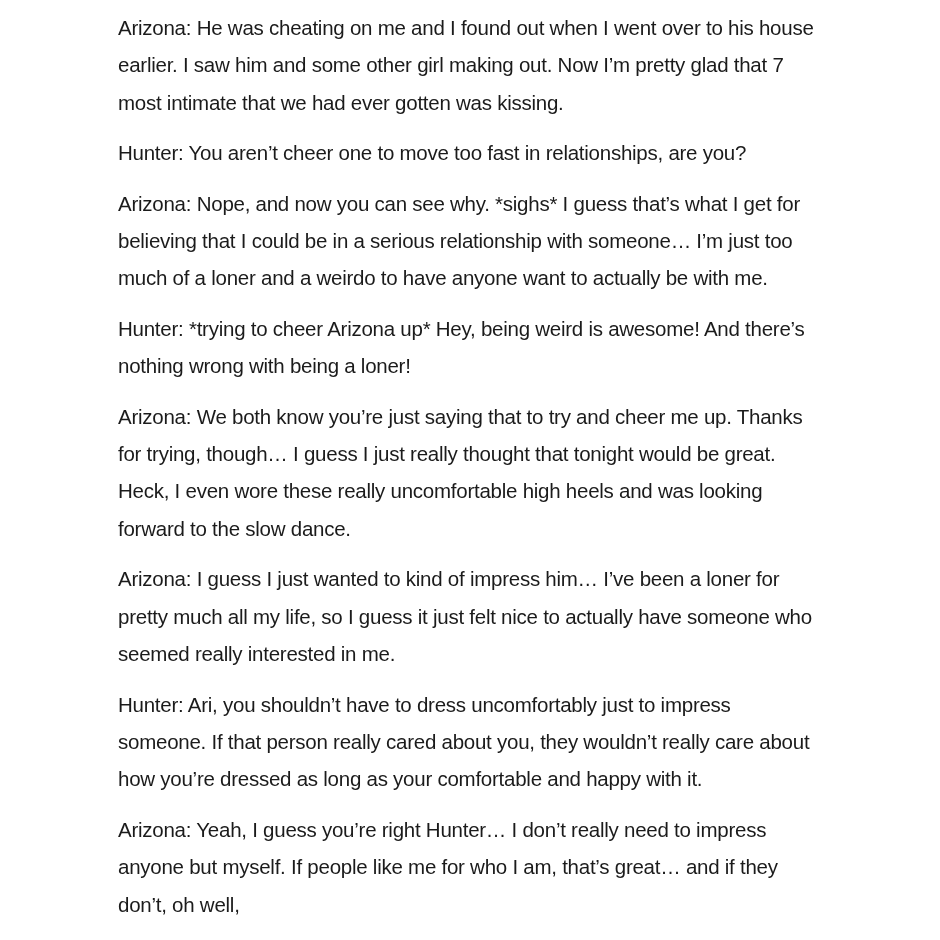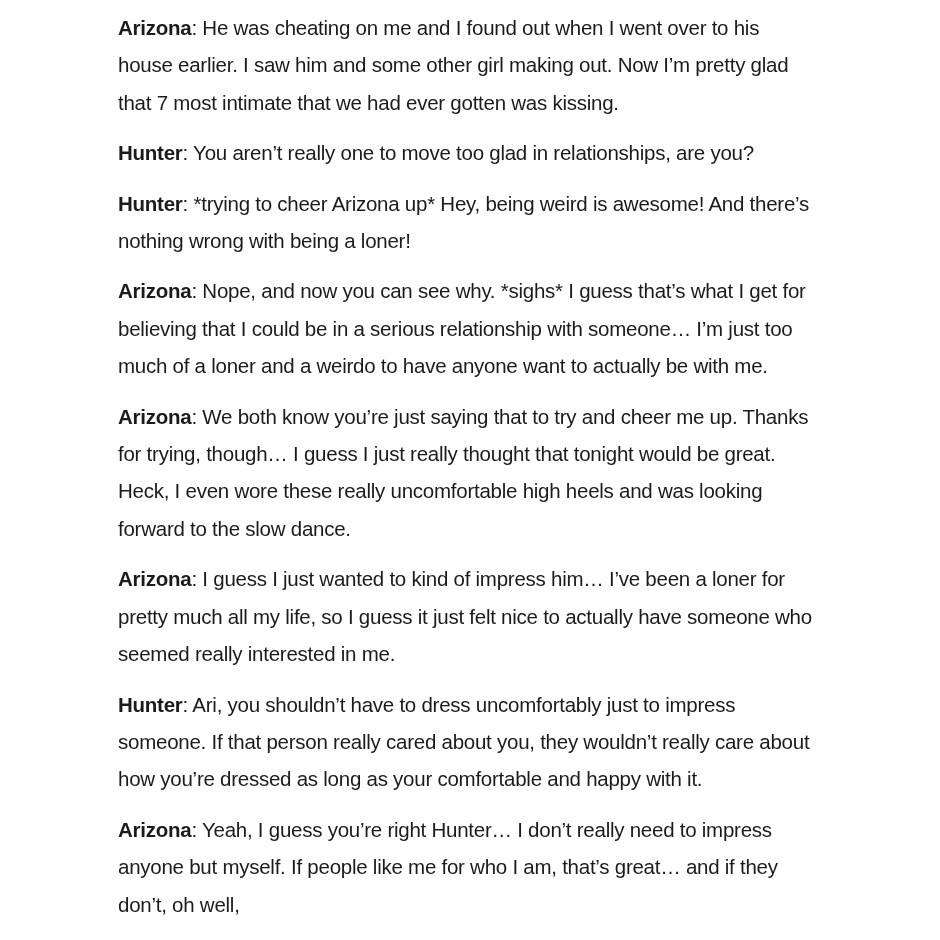--- a/index.html
+++ b/index.html
@@ -24,30 +24,30 @@
     font-size: 20.5px;
     line-height: 37.4px;
     letter-spacing: -0.25px;
     color: #1b1b1b;
     text-rendering: optimizeLegibility;
   }
   .para {
     margin: 0 0 13px 0;
   }
   .speaker {
-    font-weight: 700;
+    font-weight: 400;
   }
 </style>
 </head>
 <body>
 
 <div class="page">
   <div class="dialogue">
       <p class="para"><span class="speaker">Arizona</span><span>: </span><span>He was cheating on me and I found out when I went over to his house earlier. I saw him and some other girl making out. Now I’m pretty glad that 7 most intimate that we had ever gotten was kissing.</span></p>
-      <p class="para"><span class="speaker">Hunter</span><span>: </span><span>You aren’t really one to move too glad in relationships, are you?</span></p>
+      <p class="para"><span class="speaker">Hunter</span><span>: </span><span>You aren’t cheer one to move too fast in relationships, are you?</span></p>
+      <p class="para"><span class="speaker">Arizona</span><span>: </span><span>Nope, and now you can see why. *sighs* I guess that’s what I get for believing that I could be in a serious relationship with someone… I’m just too much of a loner and a weirdo to have anyone want to actually be with me.</span></p>
       <p class="para"><span class="speaker">Hunter</span><span>: </span><span>*trying to cheer Arizona up* Hey, being weird is awesome! And there’s nothing wrong with being a loner!</span></p>
-      <p class="para"><span class="speaker">Arizona</span><span>: </span><span>Nope, and now you can see why. *sighs* I guess that’s what I get for believing that I could be in a serious relationship with someone… I’m just too much of a loner and a weirdo to have anyone want to actually be with me.</span></p>
       <p class="para"><span class="speaker">Arizona</span><span>: </span><span>We both know you’re just saying that to try and cheer me up. Thanks for trying, though… I guess I just really thought that tonight would be great. Heck, I even wore these really uncomfortable high heels and was looking forward to the slow dance.</span></p>
       <p class="para"><span class="speaker">Arizona</span><span>: </span><span>I guess I just wanted to kind of impress him… I’ve been a loner for pretty much all my life, so I guess it just felt nice to actually have someone who seemed really interested in me.</span></p>
       <p class="para"><span class="speaker">Hunter</span><span>: </span><span>Ari, you shouldn’t have to dress uncomfortably just to impress someone. If that person really cared about you, they wouldn’t really care about how you’re dressed as long as your comfortable and happy with it.</span></p>
       <p class="para"><span class="speaker">Arizona</span><span>: </span><span>Yeah, I guess you’re right Hunter… I don’t really need to impress anyone but myself. If people like me for who I am, that’s great… and if they don’t, oh well,</span></p>
     </div>
 </div>
 
 </body></html>

